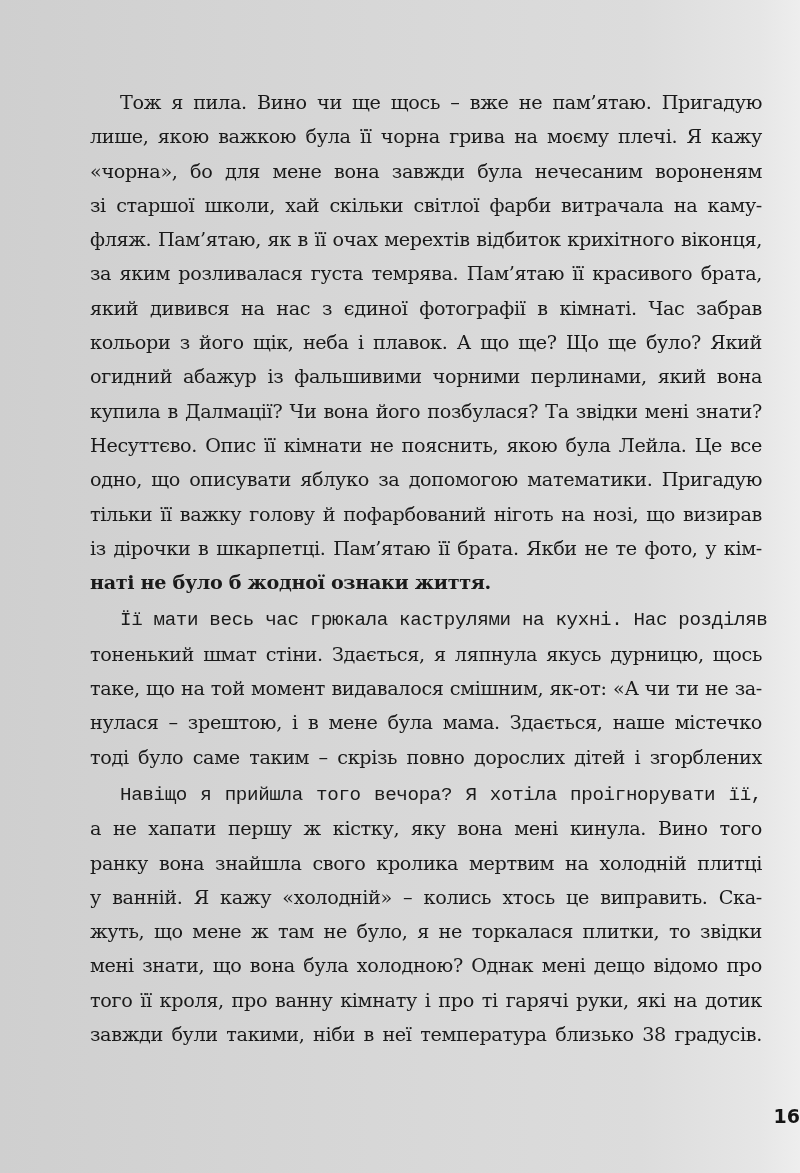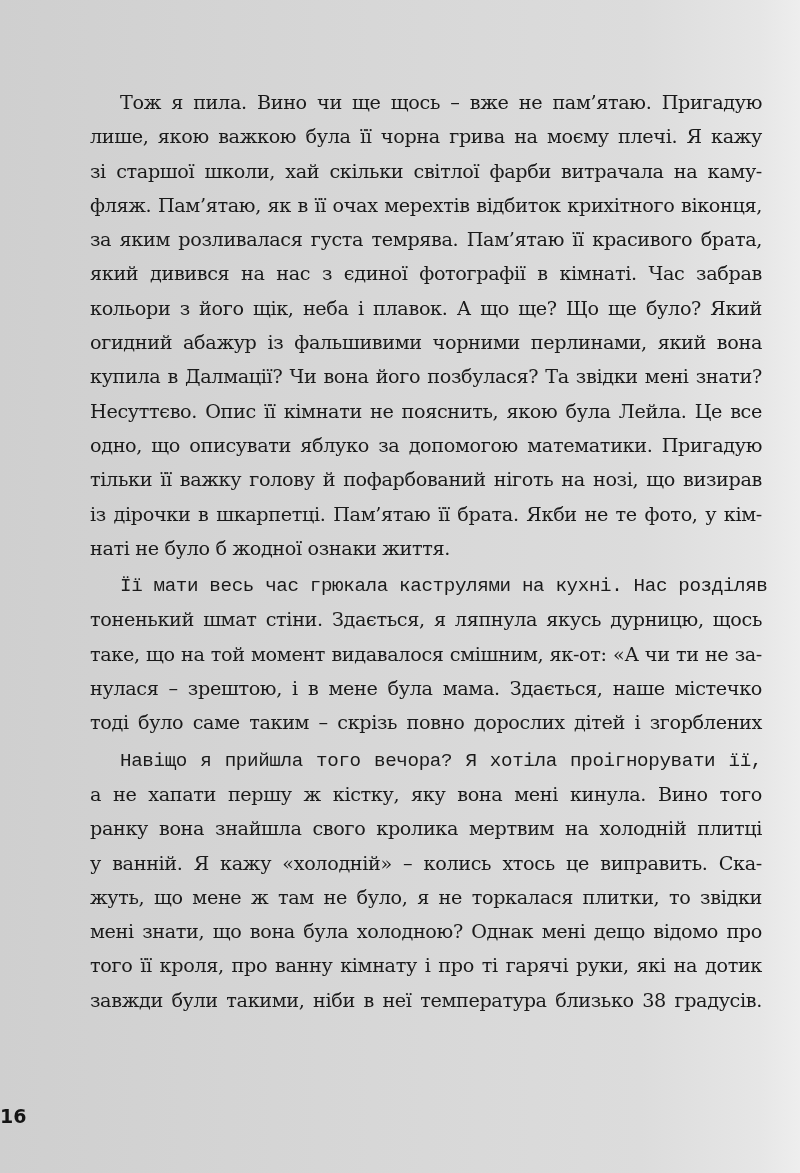--- a/index.html
+++ b/index.html
@@ -33,46 +33,48 @@
       white-space: nowrap;
       text-align: justify;
       text-align-last: justify;
       letter-spacing: -0.35px;
     }
     .line.indent {
       padding-left: 30px;
     }
     .line.last {
       text-align-last: left;
+      font-weight: bold;
     }
     .line.gap-before {
       margin-top: 3px;
       font-family: Liberation Mono, monospace;
     }
     .page-number {
       position: absolute;
       top: 1105px;
       left: 0;
       width: 800px;
-      text-align: left;
+      text-align: right;
       font-family: "DejaVu Sans", sans-serif;
       font-weight: bold;
       font-size: 19px;
       color: #151515;
     }
   </style>
 </head>
 <body>
 
 <div class="page">
   <div class="text-block">
 
     <div>
       <div class="line indent">Тож я пила. Вино чи ще щось – вже не пам’ятаю. Пригадую</div>
       <div class="line">лише, якою важкою була її чорна грива на моєму плечі. Я кажу</div>
+      <div class="line">«чорна», бо для мене вона завжди була нечесаним вороненям</div>
       <div class="line">зі старшої школи, хай скільки світлої фарби витрачала на каму-</div>
       <div class="line">фляж. Пам’ятаю, як в її очах мерехтів відбиток крихітного віконця,</div>
       <div class="line">за яким розливалася густа темрява. Пам’ятаю її красивого брата,</div>
       <div class="line">який дивився на нас з єдиної фотографії в кімнаті. Час забрав</div>
       <div class="line">кольори з його щік, неба і плавок. А що ще? Що ще було? Який</div>
       <div class="line">огидний абажур із фальшивими чорними перлинами, який вона</div>
       <div class="line">купила в Далмації? Чи вона його позбулася? Та звідки мені знати?</div>
       <div class="line">Несуттєво. Опис її кімнати не пояснить, якою була Лейла. Це все</div>
       <div class="line">одно, що описувати яблуко за допомогою математики. Пригадую</div>
       <div class="line">тільки її важку голову й пофарбований ніготь на нозі, що визирав</div>

